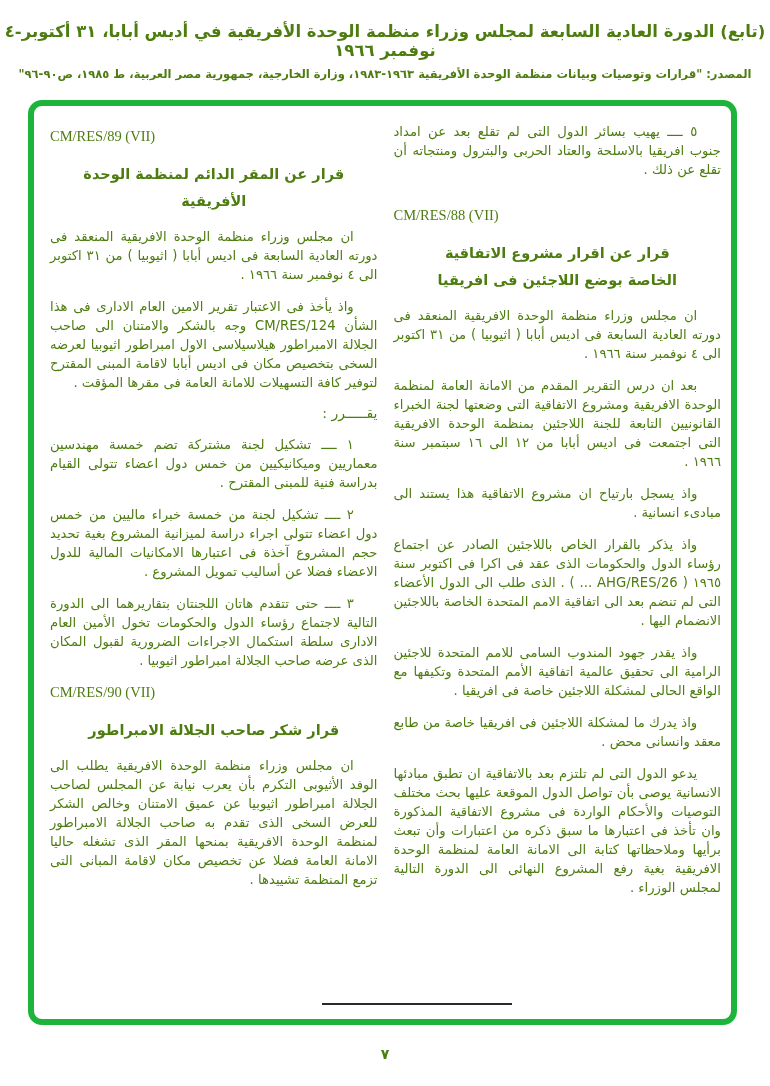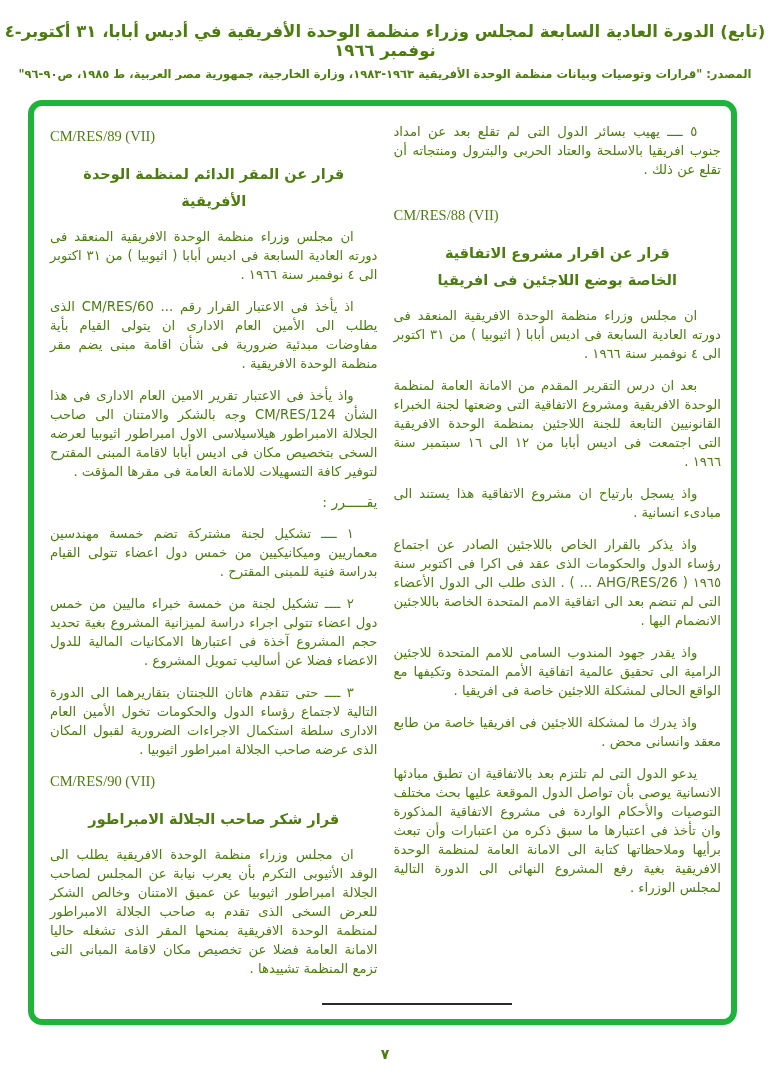--- a/index.html
+++ b/index.html
@@ -133,21 +133,20 @@
         <p class="para">واذ يقدر جهود المندوب السامى للامم المتحدة للاجئين الرامية الى تحقيق عالمية اتفاقية الأمم المتحدة وتكيفها مع الواقع الحالى لمشكلة اللاجئين خاصة فى افريقيا .</p>
         <p class="para">واذ يدرك ما لمشكلة اللاجئين فى افريقيا خاصة من طابع معقد وانسانى محض .</p>
         <p class="para">يدعو الدول التى لم تلتزم بعد بالاتفاقية ان تطبق مبادئها الانسانية يوصى بأن تواصل الدول الموقعة عليها بحث مختلف التوصيات والأحكام الواردة فى مشروع الاتفاقية المذكورة وان تأخذ فى اعتبارها ما سبق ذكره من اعتبارات وأن تبعث برأيها وملاحظاتها كتابة الى الامانة العامة لمنظمة الوحدة الافريقية بغية رفع المشروع النهائى الى الدورة التالية لمجلس الوزراء .</p>
       </div>
 
       <div class="col">
         <div class="res-number first">CM/RES/89 (VII)</div>
         <div class="res-title">قرار عن المقر الدائم لمنظمة الوحدة الأفريقية</div>
 
         <p class="para">ان مجلس وزراء منظمة الوحدة الافريقية المنعقد فى دورته العادية السابعة فى اديس أبابا ( اثيوبيا ) من ٣١ اكتوبر الى ٤ نوفمبر سنة ١٩٦٦ .</p>
-        <p class="para">اذ يأخذ فى الاعتبار القرار رقم ... CM/RES/60 الذى يطلب الى الأمين العام الادارى ان يتولى القيام بأية مفاوضات مبدئية ضرورية فى شأن اقامة مبنى يضم مقر منظمة الوحدة الافريقية .</p>
         <p class="para">واذ يأخذ فى الاعتبار تقرير الامين العام الادارى فى هذا الشأن CM/RES/124 وجه بالشكر والامتنان الى صاحب الجلالة الامبراطور هيلاسيلاسى الاول امبراطور اثيوبيا لعرضه السخى بتخصيص مكان فى اديس أبابا لاقامة المبنى المقترح لتوفير كافة التسهيلات للامانة العامة فى مقرها المؤقت .</p>
 
         <div class="decides">يقـــــرر :</div>
 
         <p class="para">١ ــــ تشكيل لجنة مشتركة تضم خمسة مهندسين معماريين وميكانيكيين من خمس دول اعضاء تتولى القيام بدراسة فنية للمبنى المقترح .</p>
         <p class="para">٢ ــــ تشكيل لجنة من خمسة خبراء ماليين من خمس دول اعضاء تتولى اجراء دراسة لميزانية المشروع بغية تحديد حجم المشروع آخذة فى اعتبارها الامكانيات المالية للدول الاعضاء فضلا عن أساليب تمويل المشروع .</p>
         <p class="para">٣ ــــ حتى تتقدم هاتان اللجنتان بتقاريرهما الى الدورة التالية لاجتماع رؤساء الدول والحكومات تخول الأمين العام الادارى سلطة استكمال الاجراءات الضرورية لقبول المكان الذى عرضه صاحب الجلالة امبراطور اثيوبيا .</p>
 
         <div class="res-number">CM/RES/90 (VII)</div>
         <div class="res-title">قرار شكر صاحب الجلالة الامبراطور</div>

